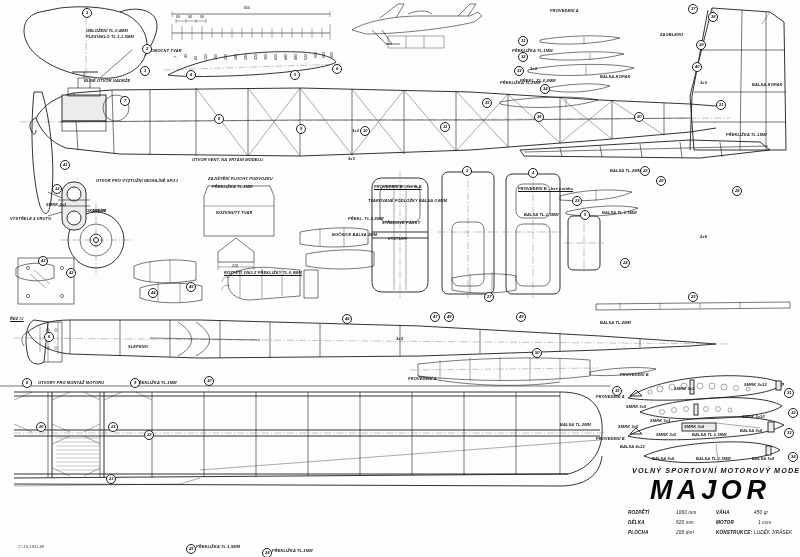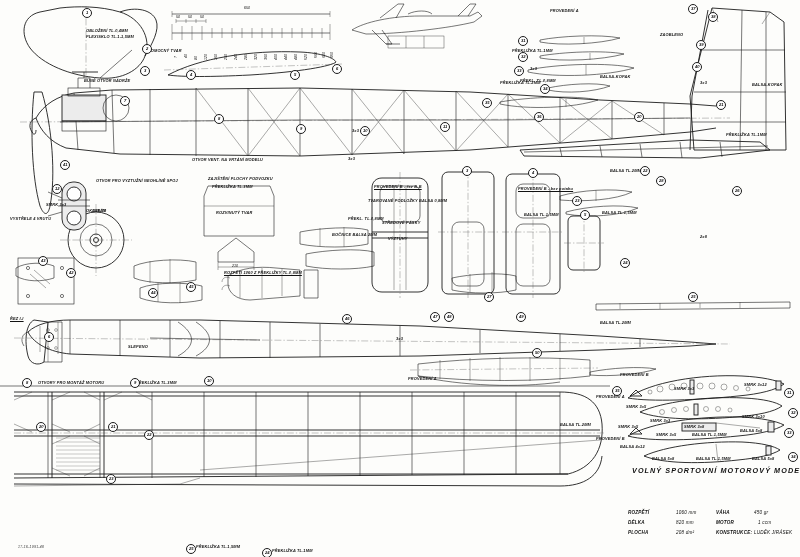--- a/index.html
+++ b/index.html
@@ -613,20 +613,21 @@
   <span class="num" style="left:186px;top:544px;">25</span>
 
   <span class="num" style="left:784px;top:388px;">31</span>
   <span class="num" style="left:788px;top:408px;">32</span>
   <span class="num" style="left:784px;top:428px;">33</span>
   <span class="num" style="left:788px;top:452px;">34</span>
   <span class="num" style="left:612px;top:386px;">35</span>
 
   <div id="titleblock">
     <div id="tb-sub">VOLNÝ SPORTOVNÍ MOTOROVÝ MODEL</div>
+    <div id="tb-name">MAJOR</div>
 
     <span class="spec spec-k" style="left:14px;top:44px;">ROZPĚTÍ</span>
     <span class="spec" style="left:62px;top:44px;">1060 mm</span>
     <span class="spec spec-k" style="left:14px;top:54px;">DÉLKA</span>
     <span class="spec" style="left:62px;top:54px;">820 mm</span>
     <span class="spec spec-k" style="left:14px;top:64px;">PLOCHA</span>
     <span class="spec" style="left:62px;top:64px;">208 dm²</span>
 
     <span class="spec spec-k" style="left:102px;top:44px;">VÁHA</span>
     <span class="spec" style="left:140px;top:44px;">450 gr</span>

